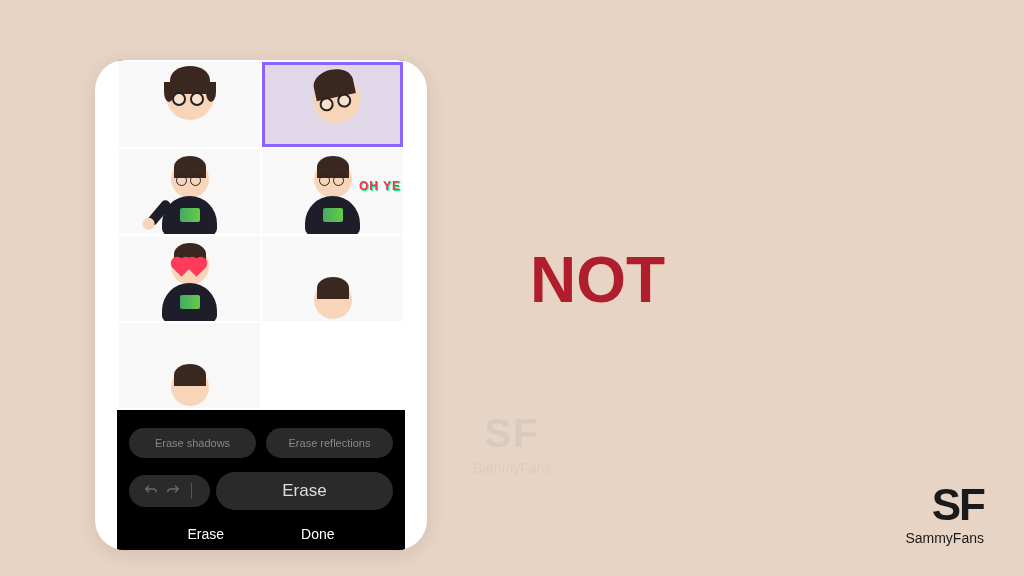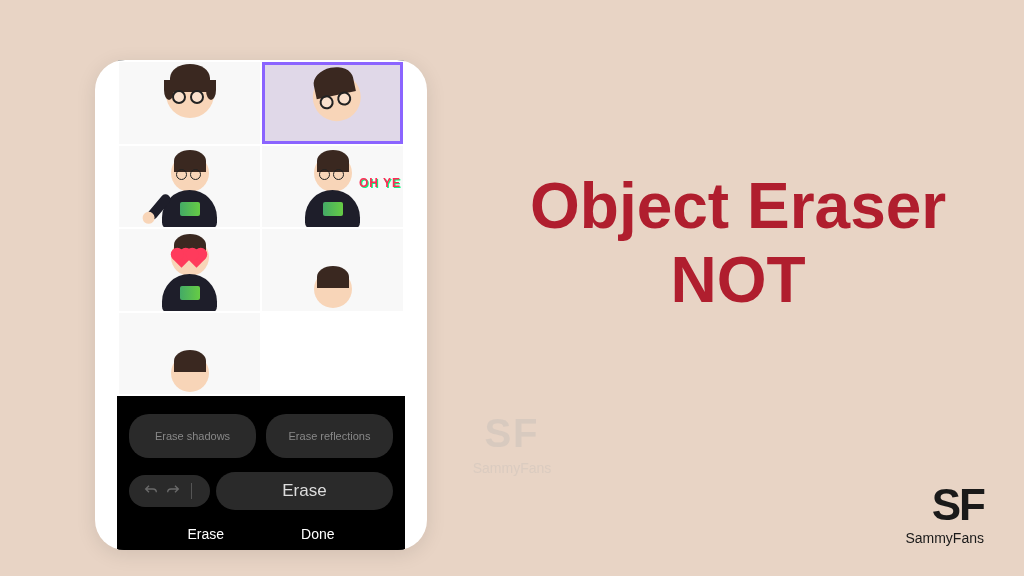--- a/index.html
+++ b/index.html
@@ -227,21 +227,21 @@
     }
     .control-row {
       display: flex;
       gap: 10px;
       margin-bottom: 14px;
     }
     .pill-btn {
       flex: 1;
       background: #2a2a2a;
       border-radius: 20px;
-      padding: 16px 4px;
+      padding: 9px 4px;
       text-align: center;
       color: #888;
       font-size: 11px;
     }
     .action-row {
       display: flex;
       align-items: center;
       gap: 6px;
       margin-bottom: 16px;
     }
@@ -455,21 +455,21 @@
         <div class="text-btn">Done</div>
       </div>
     </div>
   </div>
 </div>
 
 <div class="watermark">SF</div>
 <div class="watermark-sub">SammyFans</div>
 
 <div class="main-title">
-  <span>Object Eraser</span><br>
+  <br>
   <span>NOT</span><br>
 </div>
 
 <div class="brand-logo">
   <div style="display:flex;flex-direction:column;align-items:flex-end;">
     <div class="brand-sf">SF</div>
     <div class="brand-name">SammyFans</div>
   </div>
 </div>
 

